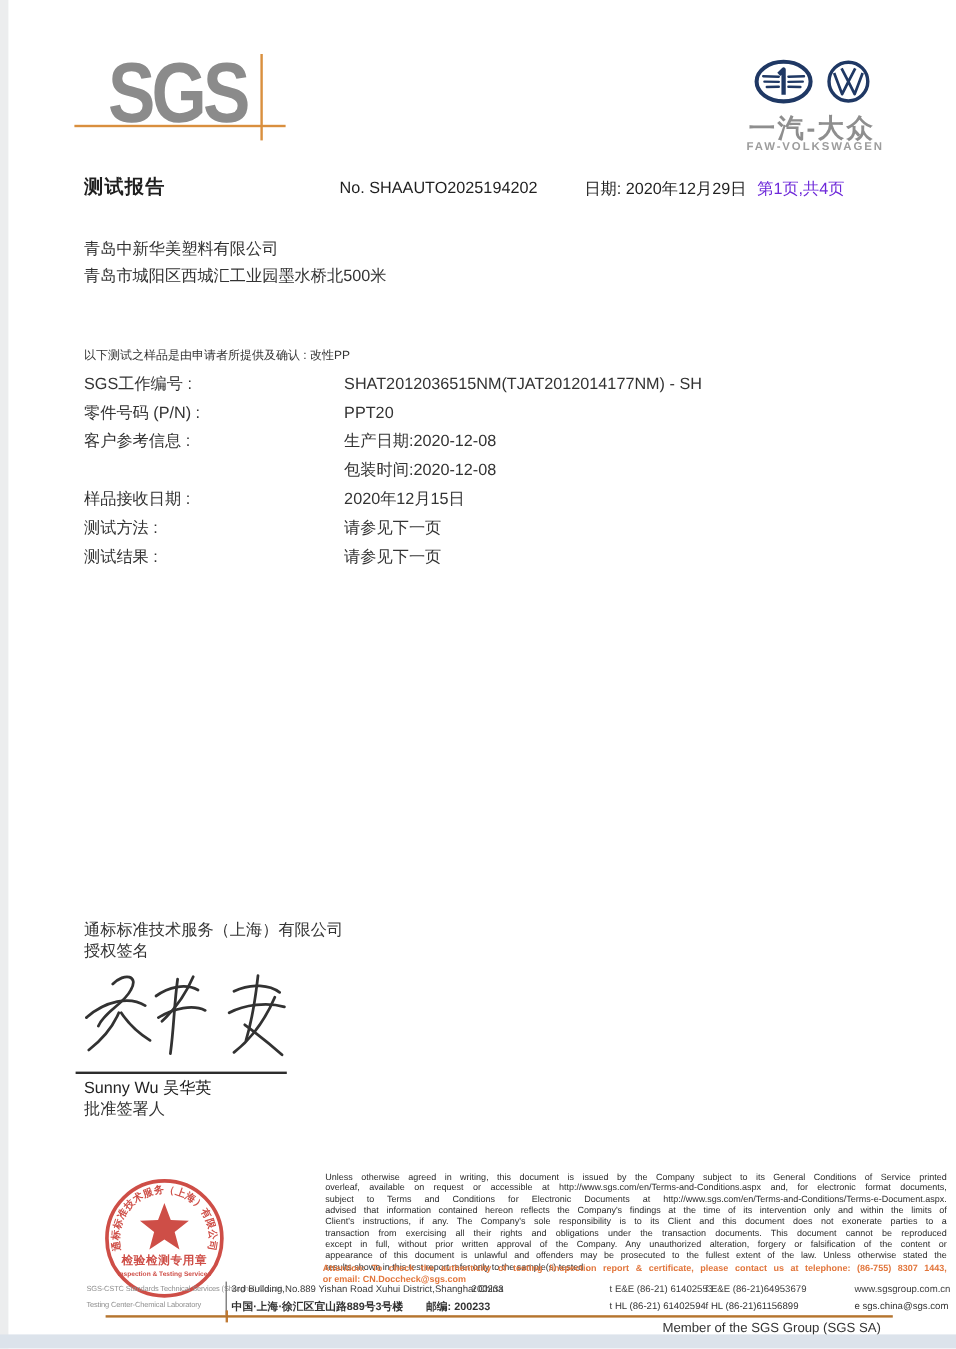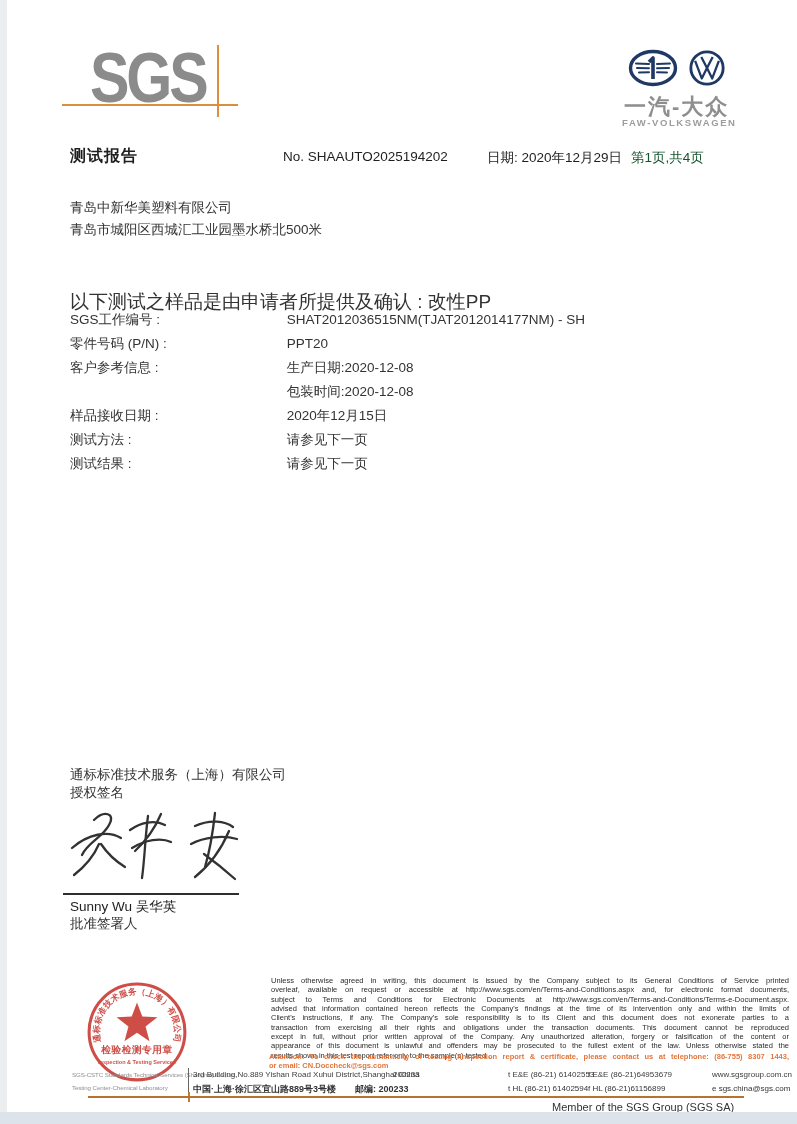--- a/index.html
+++ b/index.html
@@ -17,24 +17,24 @@
   
   .brand-cn{position:absolute;left:624px;top:92px;font-size:22px;font-weight:700;color:#8e8e8e;letter-spacing:2px;}
   .brand-en{position:absolute;left:622px;top:117px;font-size:9.5px;font-weight:700;color:#9d9d9d;letter-spacing:1.6px;}
   .faw-svg{position:absolute;left:628px;top:49px;}
   .vw-svg{position:absolute;left:688px;top:49px;}
 
   
   .doc-title{position:absolute;left:70px;top:146px;font-size:16px;font-weight:700;color:#1f1f1f;letter-spacing:1px;}
   .report-no{position:absolute;left:283px;top:149px;font-size:13.5px;color:#1f1f1f;}
   .report-date{position:absolute;left:487px;top:149px;font-size:13.5px;color:#1f1f1f;}
-  .report-page{position:absolute;left:631px;top:149px;font-size:13.5px;color:#14532d;}
+  .report-page{position:absolute;left:631px;top:149px;font-size:13.5px;color:#6d28d9;}
 
   .client{position:absolute;left:70px;top:197px;font-size:13.5px;line-height:22px;color:#333;}
-  .sample-note{position:absolute;left:70px;top:289px;font-size:19px;color:#333;}
+  .sample-note{position:absolute;left:70px;top:289px;font-size:10px;color:#333;}
 
   .fields{position:absolute;left:70px;top:311px;width:660px;}
   .field-row{height:24px;font-size:13.5px;color:#333;white-space:nowrap;}
   .field-label{display:inline-block;width:213px;}
   .field-value{display:inline-block;}
 
   .sig-company{position:absolute;left:70px;top:766px;font-size:13.5px;line-height:18px;color:#333;}
   .sig-svg{position:absolute;left:64px;top:804px;}
   .sig-line{position:absolute;left:63px;top:893px;width:176px;height:2px;background:#2d2d2d;}
   .sig-name{position:absolute;left:70px;top:898px;font-size:13.5px;color:#222;}

